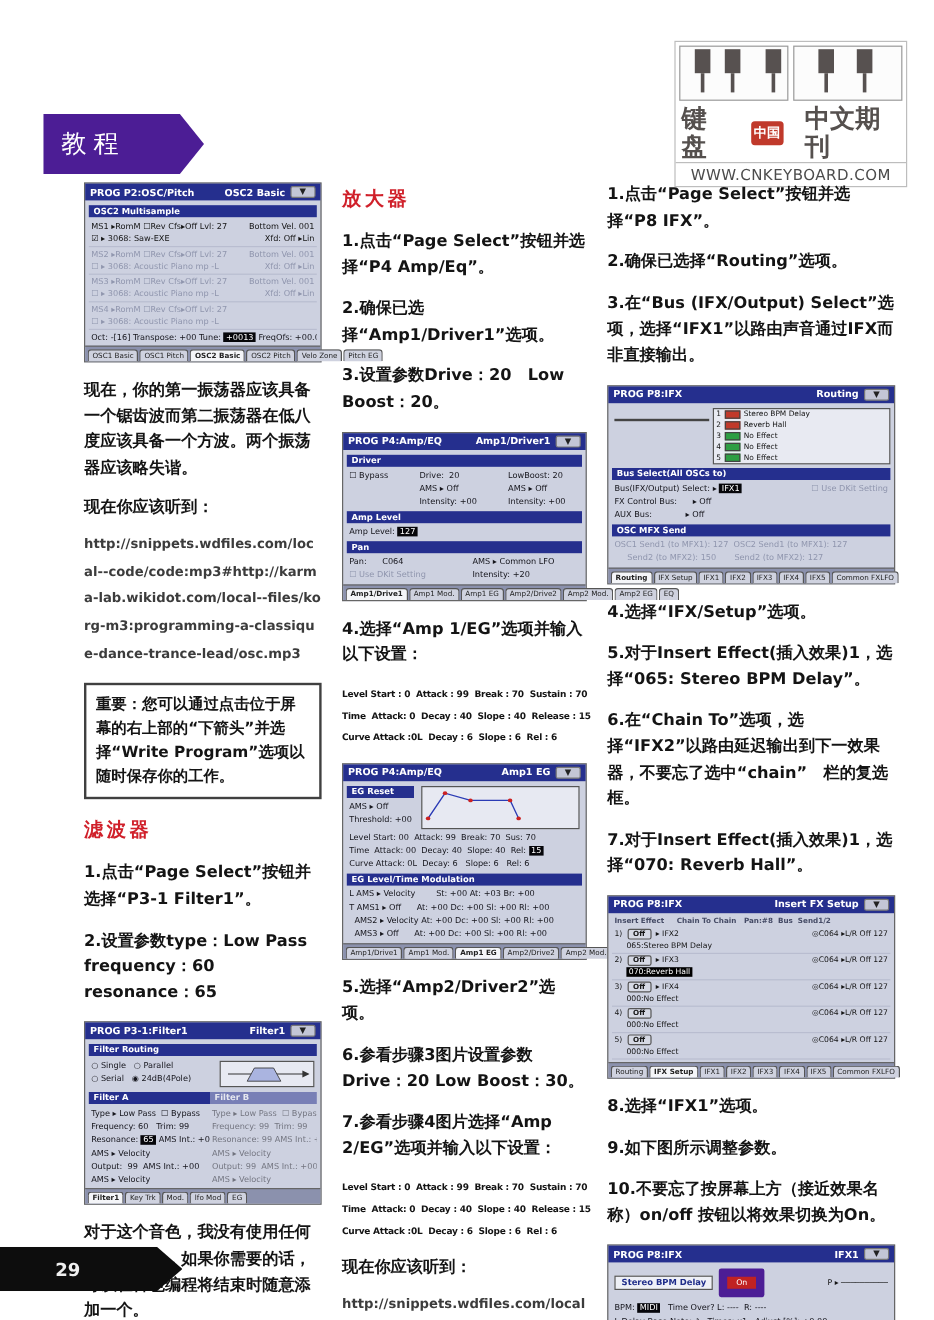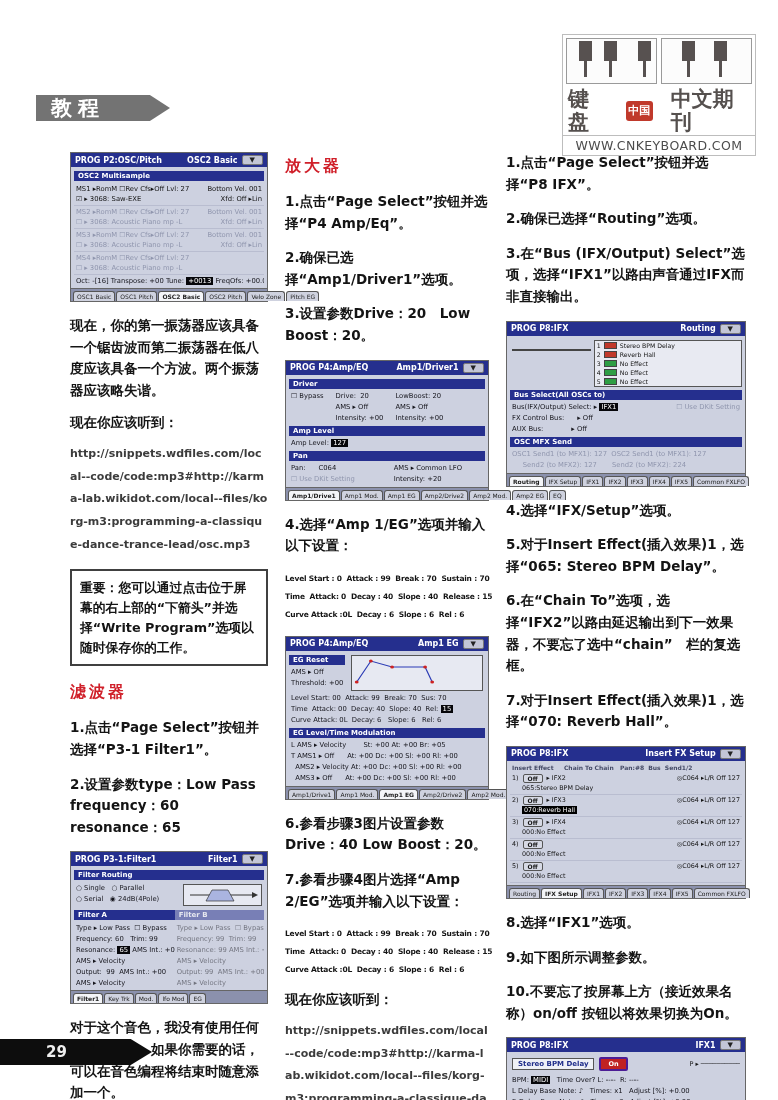--- a/index.html
+++ b/index.html
@@ -1,21 +1,21 @@
 <!DOCTYPE html>
 <html><head>
 <meta charset="utf-8">
 <style>
   html,body{margin:0;padding:0}
   body{width:778px;height:1100px;background:#ffffff;position:relative;overflow:hidden;
        font-family:"DejaVu Sans","Liberation Sans",sans-serif;color:#141414;}
 
   
-  .banner{position:absolute;top:95px;left:36px;width:134px;height:26px;background:#737373;color:#fff;
-          font-size:21px;font-weight:bold;letter-spacing:6px;display:flex;align-items:center;padding-left:15px;
+  .banner{position:absolute;top:95px;left:36px;width:134px;height:50px;background:#4c1d95;color:#fff;
+          font-size:21px;font-weight:normal;letter-spacing:6px;display:flex;align-items:center;padding-left:15px;
           clip-path:polygon(0 0,85% 0,100% 50%,85% 100%,0 100%);box-sizing:border-box}
   .logo{position:absolute;top:34px;right:22px;width:192px;border:1px solid #bdbdbd;background:#fff}
   .keys{display:flex;gap:4px;padding:3px;height:46px}
   .keygroup{flex:1;border:1px solid #9a9a9a;position:relative;background:#fcfcfc}
   .pk{position:absolute;top:2px;width:13px;height:20px;background:#575150}
   .pk::after{content:"";position:absolute;left:5px;top:20px;width:3px;height:16px;background:#575150}
   .brandrow{display:flex;align-items:center;gap:18px;padding:1px 5px;font-weight:bold;color:#55504e;font-size:21px;line-height:1.1}
   .seal{background:#c0392b;color:#fff;font-size:11px;font-weight:bold;width:27px;height:20px;display:flex;
         align-items:center;justify-content:center;border-radius:3px;flex:none}
   .logourl{border-top:1px solid #bdbdbd;font-weight:normal;font-size:12.5px;color:#4c4c4c;text-align:center;
@@ -51,21 +51,21 @@
   .msrow{border-bottom:1px solid #b9bdd0;padding:1px 0}
   .msrow:nth-child(n+2){color:#9096ae}
   .msline{display:flex;justify-content:space-between;font-size:6.8px;white-space:pre;padding:1px 2px}
 
   .f-routing{display:flex;gap:20px}
   .f-diagram{flex:1;border:1px solid #555;background:#e7e9f2;margin:2px;display:flex;align-items:center;justify-content:center}
   .f-ab{display:flex}
   .f-a{width:53%}
   .f-b{width:47%;opacity:.5}
 
-  .amp-driver{display:flex;gap:8px;align-items:flex-start}
+  .amp-driver{display:flex;gap:22px;align-items:flex-start}
   .pan-grid{display:grid;grid-template-columns:1.1fr 1fr}
 
   .egreset{display:flex;gap:4px}
   .eggraph{flex:1;border:1px solid #555;background:#e7e9f2;margin:2px}
 
   .routing-top{display:flex;justify-content:flex-end;position:relative;margin:2px 0 3px}
   .wire{position:absolute;left:2px;top:9px;width:34%;border-top:2px solid #444}
   .fxlist{border:1px solid #555;background:#e8eaf2;width:63%}
   .fxitem{display:flex;align-items:center;gap:3px;font-size:6.2px;padding:1px 2px;white-space:pre}
   .chip{width:11px;height:5px;background:#c0392b;display:inline-block;border:1px solid #444;flex:none}
@@ -75,25 +75,25 @@
   .fxcols{font-size:6px;color:#454b66;font-weight:bold}
   .fxrow{border-bottom:1px solid #b9bdd0;padding:1px 0}
   .fxrow-top{display:flex;gap:4px;align-items:center;font-size:6.4px;white-space:pre;padding:0 2px}
   .offbtn{background:#d6d9e4;border:1px solid #555;border-radius:2px;padding:0 4px;font-size:6px;font-weight:bold}
   .fxright{margin-left:auto}
   .fx-name{font-size:6.4px;padding:1px 2px 1px 12px;white-space:pre}
   .fxrow:nth-child(2) .fx-name span{background:#000;color:#fff;padding:0 2px}
 
   .ifx-head{display:flex;align-items:center;gap:5px;padding:3px 2px}
   .fxnamebox{border:1px solid #555;background:#eef0f6;color:#1f2d8a;font-weight:bold;font-size:7px;padding:1px 5px;white-space:nowrap}
-  .onbtn{background:#c02222;color:#fff;font-size:6.5px;font-weight:bold;padding:1px 7px;border-radius:2px;border:2px solid #4c1d95}
+  .onbtn{background:#c02222;color:#fff;font-size:6.5px;font-weight:normal;padding:1px 7px;border-radius:2px;border:7px solid #4c1d95}
   .plabel{margin-left:auto;font-size:6.5px;white-space:pre}
 
   
-  .pagearrow{position:absolute;left:0;top:1039px;width:152px;height:26px;background:#0d0d0d;color:#efefef;
+  .pagearrow{position:absolute;left:0;top:1039px;width:152px;height:37px;background:#0d0d0d;color:#efefef;
              clip-path:polygon(0 0,86% 0,100% 50%,86% 100%,0 100%);font-weight:bold;font-size:15px;
              display:flex;align-items:center;padding-left:46px;box-sizing:border-box}
 </style>
 </head>
 <body>
 
 <div class="logo">
   <div class="keys">
     <div class="keygroup">
         <i class="pk" style="left:14%"></i>
@@ -306,38 +306,39 @@
                 <circle cx="62" cy="11" r="1.6" fill="#c22"></circle>
               <circle cx="68" cy="26" r="1.6" fill="#c22"></circle>
             </svg>
           </div>
         </div>
         <div class="s-line">Level Start: 00  Attack: 99  Break: 70  Sus: 70</div>
         <div class="s-line"><span>Time  Attack: 00  Decay: 40  Slope: 40  Rel: </span><span class="hl">15</span></div>
         <div class="s-line">Curve Attack: 0L  Decay: 6   Slope: 6   Rel: 6</div>
         <div class="s-sec">EG Level/Time Modulation</div>
         <div>
-          <div class="s-line">L AMS ▸ Velocity        St: +00 At: +00 Br: +05</div>
+          <div class="s-line">L AMS ▸ Velocity        St: +00 At: +03 Br: +00</div>
             <div class="s-line">T AMS1 ▸ Off      At: +00 Dc: +00 Sl: +00 Rl: +00</div>
             <div class="s-line">  AMS2 ▸ Velocity At: +00 Dc: +00 Sl: +00 Rl: +00</div>
             <div class="s-line">  AMS3 ▸ Off      At: +00 Dc: +00 Sl: +00 Rl: +00</div>
         </div>
       </div>
       <div class="s-tabs">
         <span class="s-tab">Amp1/Drive1</span>
           <span class="s-tab">Amp1 Mod.</span>
           <span class="s-tab active">Amp1 EG</span>
           <span class="s-tab">Amp2/Drive2</span>
           <span class="s-tab">Amp2 Mod.</span>
           <span class="s-tab">Amp2 EG</span>
           <span class="s-tab">EQ</span>
       </div>
     </div>
 
-    <p class="step">6.参看步骤3图片设置参数Drive：40 Low Boost：20。</p>
+    <p class="step">5.选择“Amp2/Driver2”选项。</p>
+    <p class="step">6.参看步骤3图片设置参数Drive：20 Low Boost：30。</p>
     <p class="step">7.参看步骤4图片选择“Amp 2/EG”选项并输入以下设置：</p>
     <div class="egtable">
       <div>Level Start : 0  Attack : 99  Break : 70  Sustain : 70</div>
         <div>Time  Attack: 0  Decay : 40  Slope : 40  Release : 15</div>
         <div>Curve Attack :0L  Decay : 6  Slope : 6  Rel : 6</div>
     </div>
     <p class="listen">现在你应该听到：</p>
     <div class="url">http://snippets.wdfiles.com/local--code/code:mp3#http://karma-lab.wikidot.com/local--files/korg-m3:programming-a-classique-dance-trance-lead/amp.mp3</div>
 
   </div>
@@ -375,21 +376,21 @@
           <div>
             <div class="s-line"><span>Bus(IFX/Output) Select: ▸ </span><span class="hl">IFX1</span></div>
             <div class="s-line">FX Control Bus:      ▸ Off</div>
             <div class="s-line">AUX Bus:             ▸ Off</div>
           </div>
           <div class="s-line dim">☐ Use DKit Setting</div>
         </div>
         <div class="s-sec">OSC MFX Send</div>
         <div class="dim">
           <div class="s-line dim">OSC1 Send1 (to MFX1): 127  OSC2 Send1 (to MFX1): 127</div>
-            <div class="s-line dim">     Send2 (to MFX2): 127       Send2 (to MFX2): 224</div>
+            <div class="s-line dim">     Send2 (to MFX2): 150       Send2 (to MFX2): 127</div>
         </div>
       </div>
       <div class="s-tabs">
         <span class="s-tab active">Routing</span>
           <span class="s-tab">IFX Setup</span>
           <span class="s-tab">IFX1</span>
           <span class="s-tab">IFX2</span>
           <span class="s-tab">IFX3</span>
           <span class="s-tab">IFX4</span>
           <span class="s-tab">IFX5</span>

